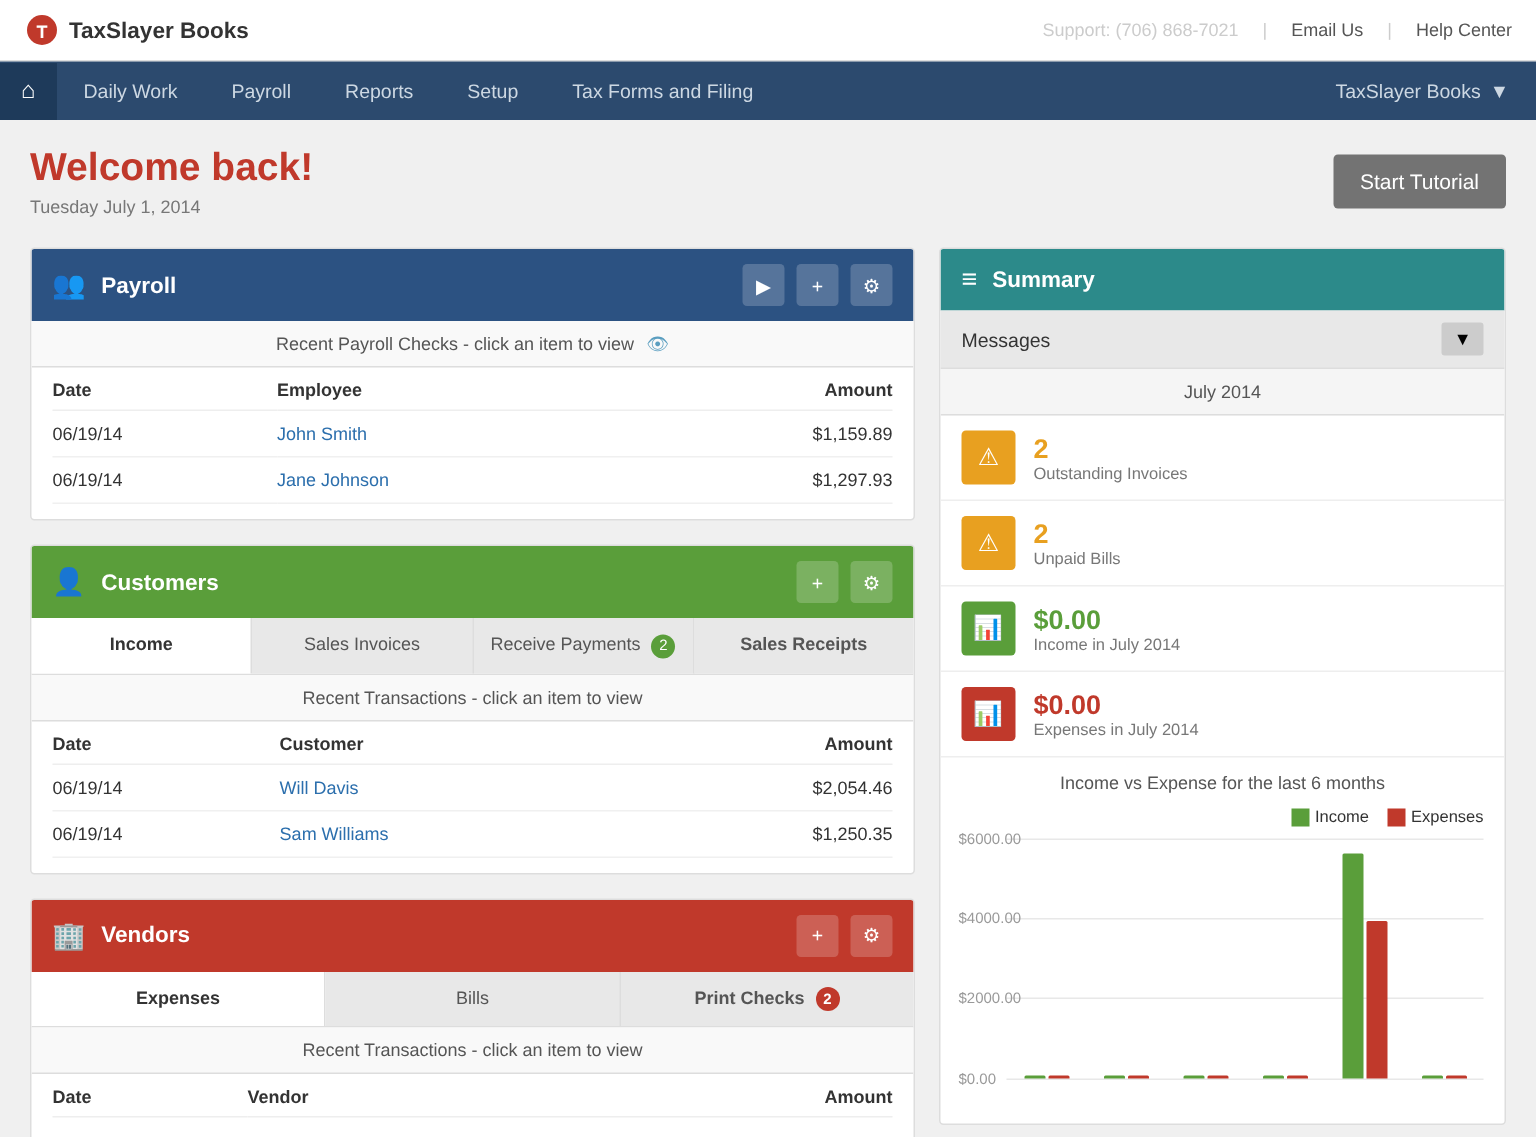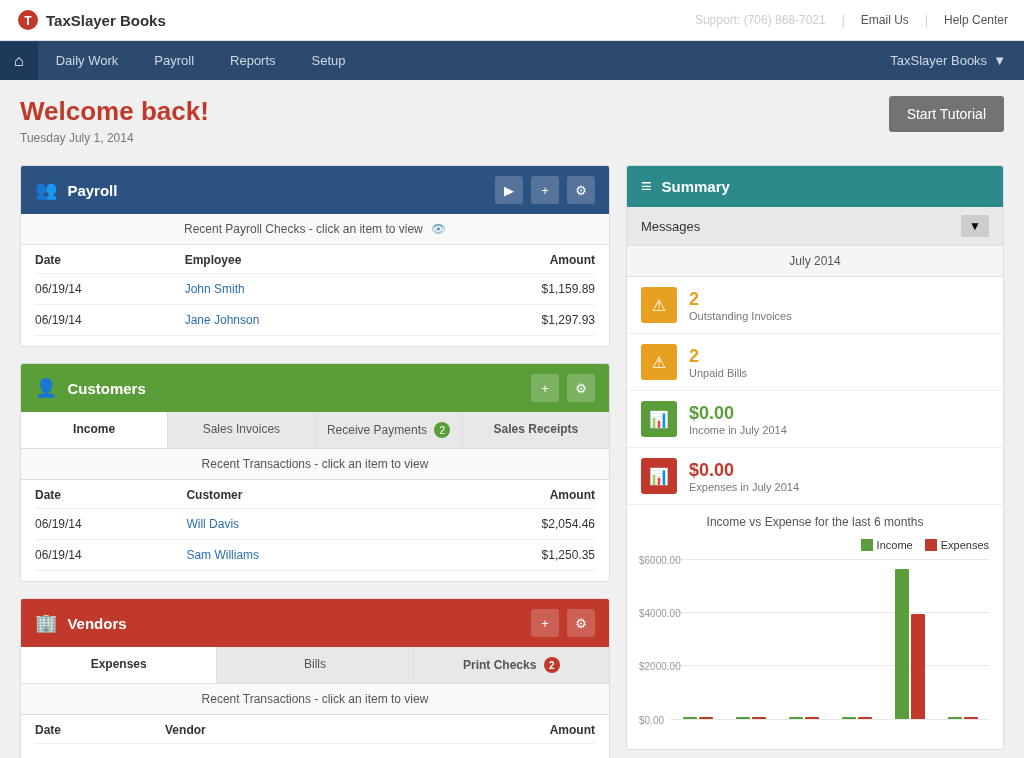--- a/index.html
+++ b/index.html
@@ -17,21 +17,21 @@
     .nav-bar { background: #2c4a6e; display: flex; align-items: center; padding: 0; }
     .nav-bar .home-btn { background: #1e3a5a; padding: 10px 14px; color: #fff; border: none; cursor: pointer; font-size: 16px; }
     .nav-item { color: #cdd8e3; padding: 12px 18px; cursor: pointer; font-size: 13px; border: none; background: none; }
     .nav-right { margin-left: auto; display: flex; align-items: center; }
     .nav-right .nav-brand { color: #cdd8e3; padding: 12px 18px; cursor: pointer; font-size: 13px; display: flex; align-items: center; gap: 6px; }
 
     
     .main-content { padding: 16px 20px; }
 
     
-    .welcome-section { display: flex; justify-content: space-between; align-items: flex-start; margin-bottom: 20px; }
+    .welcome-section { display: flex; justify-content: space-between; align-items: center; margin-bottom: 20px; }
     .welcome-title { color: #c0392b; font-size: 26px; font-weight: bold; }
     .welcome-date { color: #777; font-size: 12px; margin-top: 4px; }
     .start-tutorial-btn { background: #737373; color: #fff; border: none; padding: 10px 18px; font-size: 14px; cursor: pointer; border-radius: 3px; }
 
     
     .two-col { display: flex; gap: 16px; }
     .left-col { flex: 0 0 590px; display: flex; flex-direction: column; gap: 16px; }
     .right-col { flex: 1; }
 
     
@@ -127,20 +127,21 @@
     <a href="#">Help Center</a>
   </div>
 </div>
 
 <nav class="nav-bar">
   <button class="home-btn">⌂</button>
   <button class="nav-item">Daily Work</button>
   <button class="nav-item">Payroll</button>
   <button class="nav-item">Reports</button>
   <button class="nav-item">Setup</button>
+  <button class="nav-item">Tax Forms and Filing</button>
   <div class="nav-right">
     <div class="nav-brand">
       <span>TaxSlayer Books</span>
       <span>▼</span>
     </div>
   </div>
 </nav>
 
 <div class="main-content">
 

